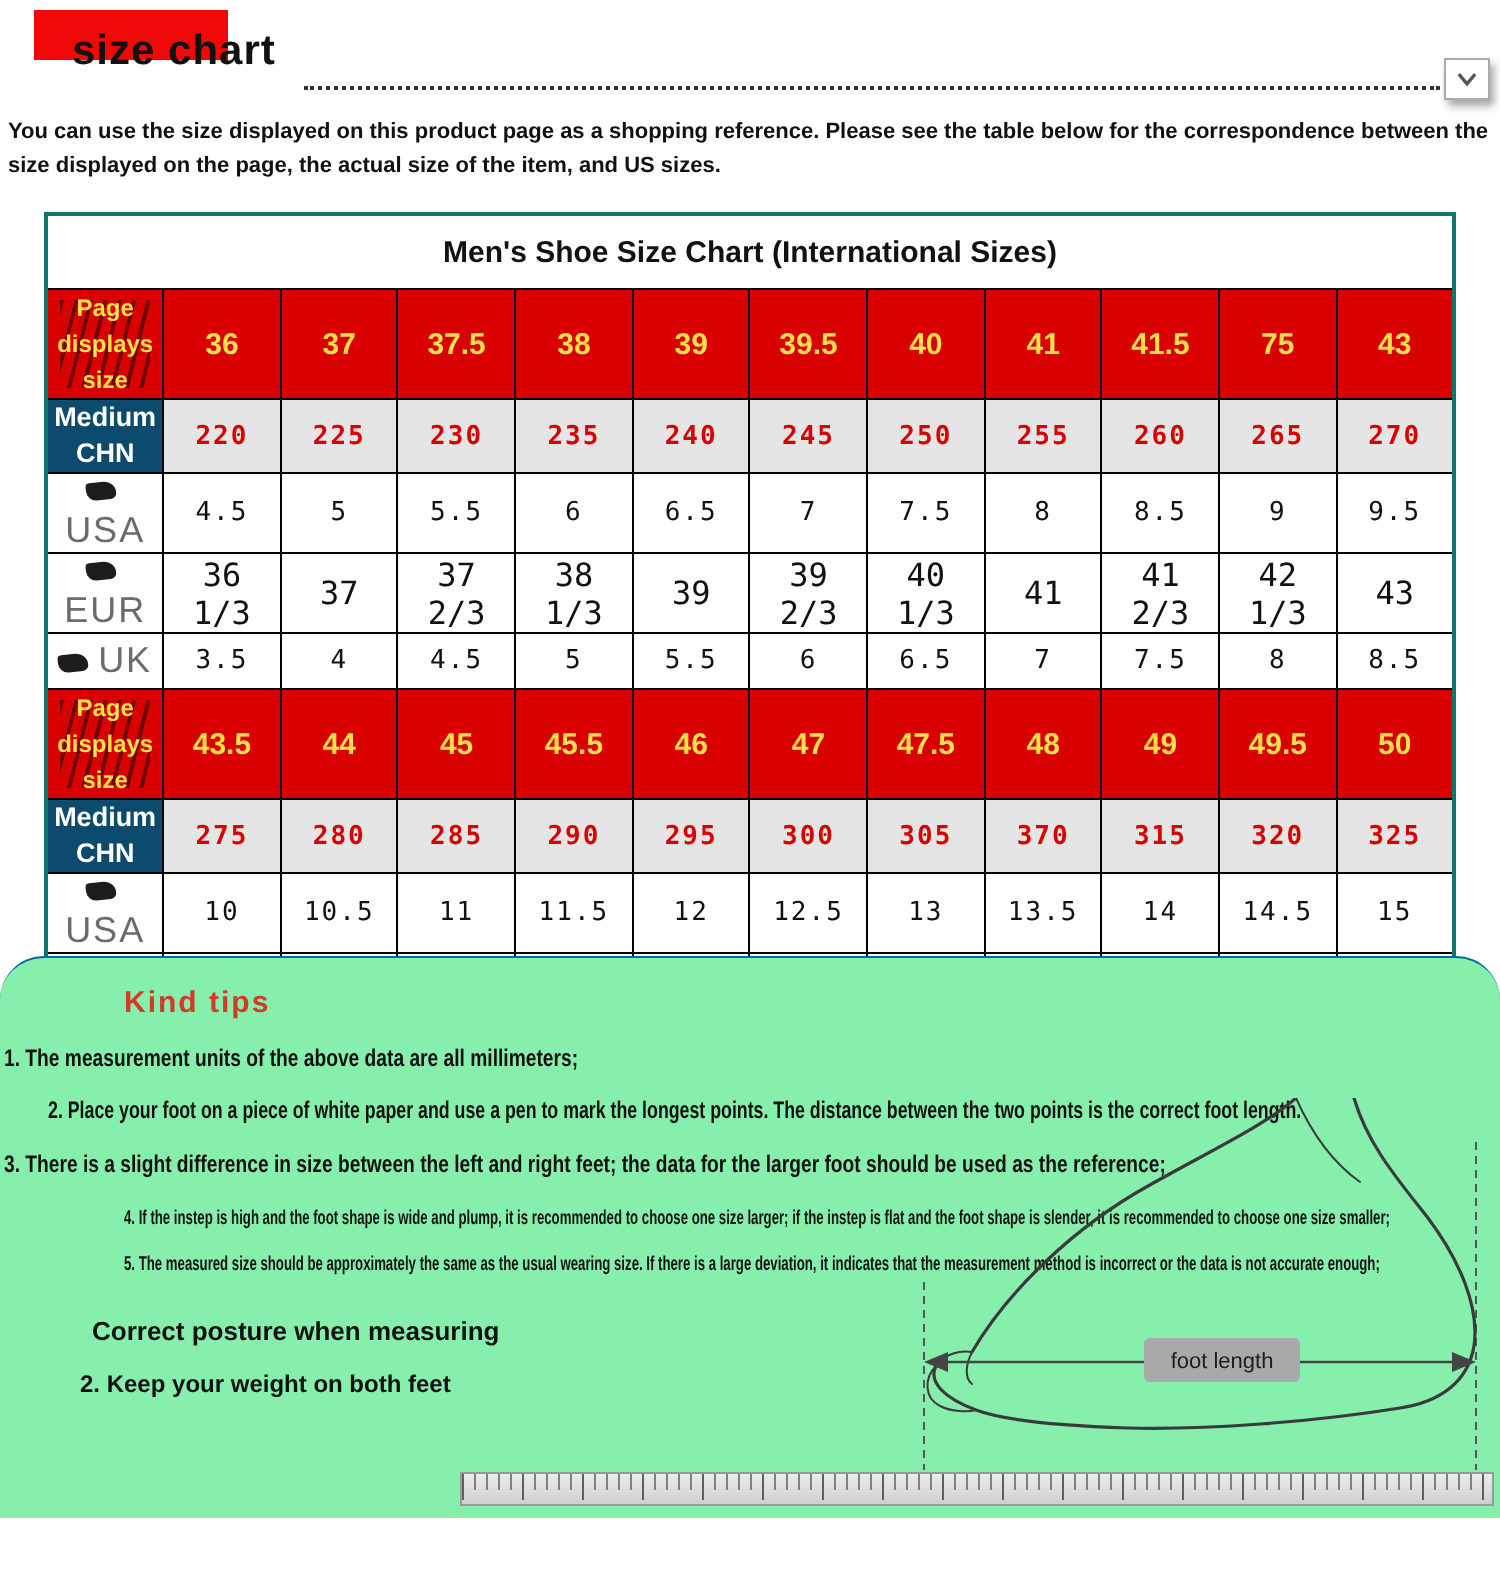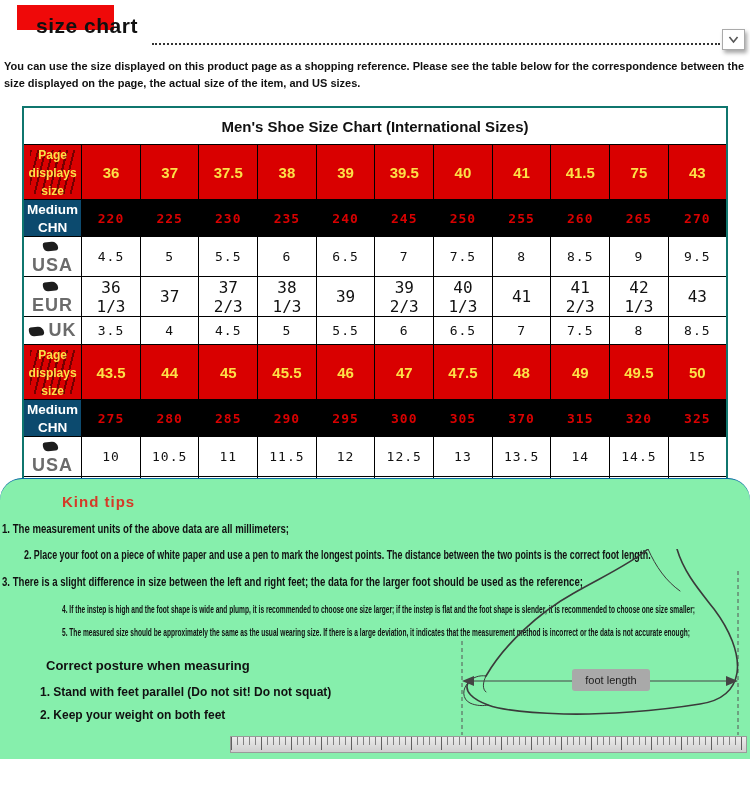--- a/index.html
+++ b/index.html
@@ -23,23 +23,23 @@
   .t-title{height:36px;font-weight:bold;font-size:15px;background:#fff}
   th.lbl{width:104px;position:relative}
   td.val{height:27px}
   .row-red th,.row-red td{background:#d90000;color:#fde047;font-weight:bold}
   .row-red td{font-size:15px}
   .row-red .lbl-text{font-size:12px;position:relative;z-index:1}
   .row-red .blot{position:absolute;left:6px;right:6px;top:5px;bottom:5px;
                  background:repeating-linear-gradient(104deg,rgba(15,0,0,.5) 0 2px,transparent 2px 7px)}
   .row-black th{background:#0c4a6e;color:#fff}
   .row-black .lbl-text{font-size:13.5px;font-weight:bold}
-  .row-black td{color:#d80000;font-weight:bold;font-family:"DejaVu Sans Mono",monospace;font-size:13px;letter-spacing:1px;background:#000000}
+  .row-black td{color:#d80000;font-weight:bold;font-family:"DejaVu Sans Mono",monospace;font-size:13px;letter-spacing:1px;background:#e5e5e5}
   .row-plain th{background:#fff;color:#6b6b6b}
-  .row-plain .lbl-text{font-size:18px;font-weight:bold;letter-spacing:1px}
+  .row-plain .lbl-text{font-size:18px;font-weight:normal;letter-spacing:1px}
   .row-plain .blot{display:inline-block;width:15px;height:9px;background:#1d1d1d;border-radius:2px 6px 3px 5px;
                    margin-right:5px;transform:rotate(-6deg);vertical-align:middle}
   .row-plain td{font-family:"DejaVu Sans Mono",monospace;font-size:13px;color:#111;letter-spacing:1px;background:#fff}
   .row-plain.compact td{font-size:16px;letter-spacing:0}
 
   
   .guide1{margin:12px 0 0;text-align:center;font-weight:bold;font-size:11px;white-space:nowrap;transform:scaleX(.8)}
   .guide2{margin:5px 0 0;text-align:center;font-weight:bold;font-size:8.5px;white-space:nowrap;transform:scaleX(.78);color:#222}
 
   
@@ -245,21 +245,20 @@
   <section class="tips">
     <h2>Kind tips</h2>
     <p class="tip tip1">1. The measurement units of the above data are all millimeters;</p>
     <p class="tip tip2">2. Place your foot on a piece of white paper and use a pen to mark the longest points. The distance between the two points is the correct foot length.</p>
     <p class="tip tip3">3. There is a slight difference in size between the left and right feet; the data for the larger foot should be used as the reference;</p>
     <p class="tip tip4">4. If the instep is high and the foot shape is wide and plump, it is recommended to choose one size larger; if the instep is flat and the foot shape is slender, it is recommended to choose one size smaller;</p>
     <p class="tip tip5">5. The measured size should be approximately the same as the usual wearing size. If there is a large deviation, it indicates that the measurement method is incorrect or the data is not accurate enough;</p>
 
     <div class="posture">
       <h3>Correct posture when measuring</h3>
-      <p>1. Stand with feet parallel (Do not sit! Do not squat)</p>
       <p>2. Keep your weight on both feet</p>
     </div>
 
     <svg class="foot-svg" viewBox="0 0 296 188">
 
       <line class="dash" x1="10" y1="92" x2="10" y2="186"></line>
       <line class="dash" x1="286" y1="22" x2="286" y2="186"></line>
 
       <path class="sk" d="M225 0 C232 24 248 42 262 60 C277 80 288 104 285 124 C282 142 268 152 248 155 C205 162 150 166 112 165 C82 164 52 162 36 156 C20 150 12 142 16 134"></path>
       <path class="sk thin" d="M16 134 C10 140 10 150 18 154 C24 157 32 157 36 156"></path>

